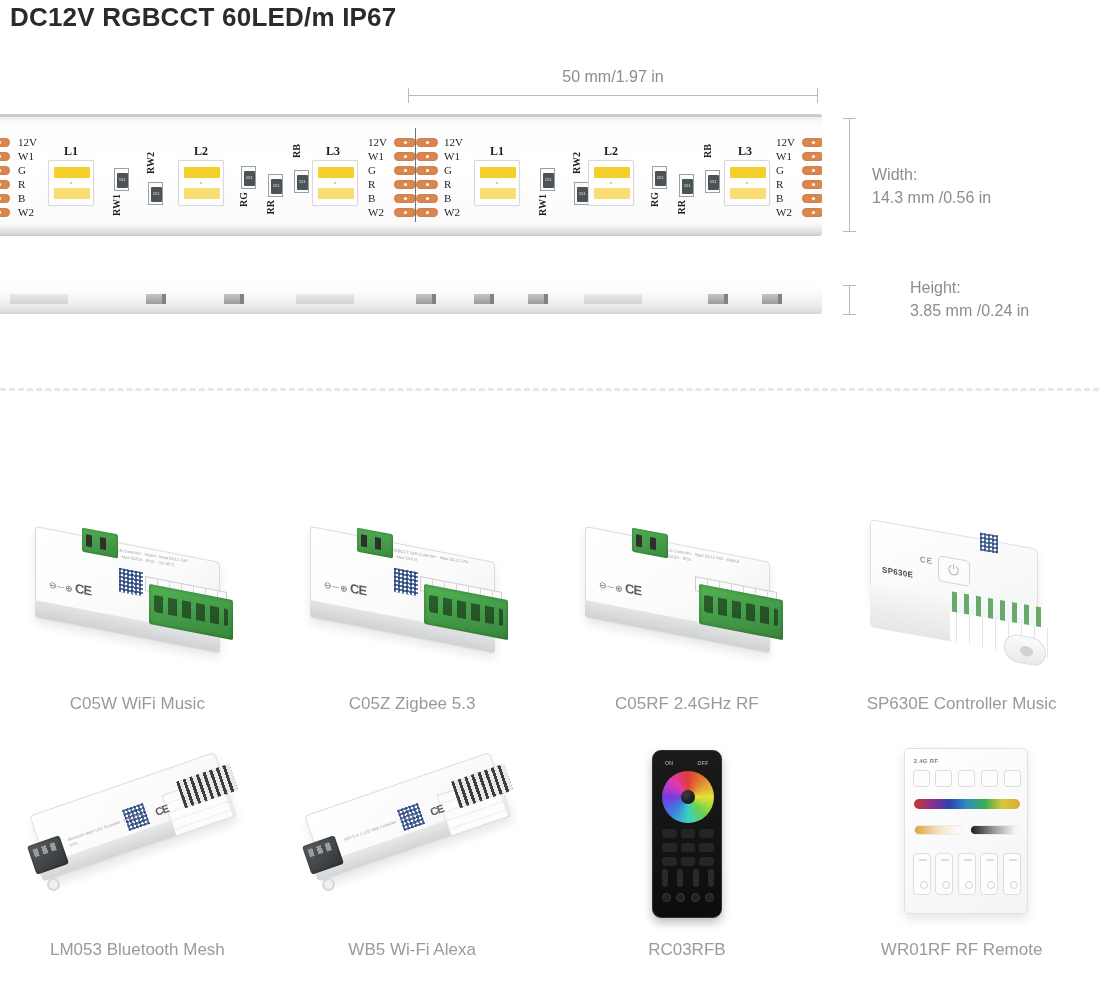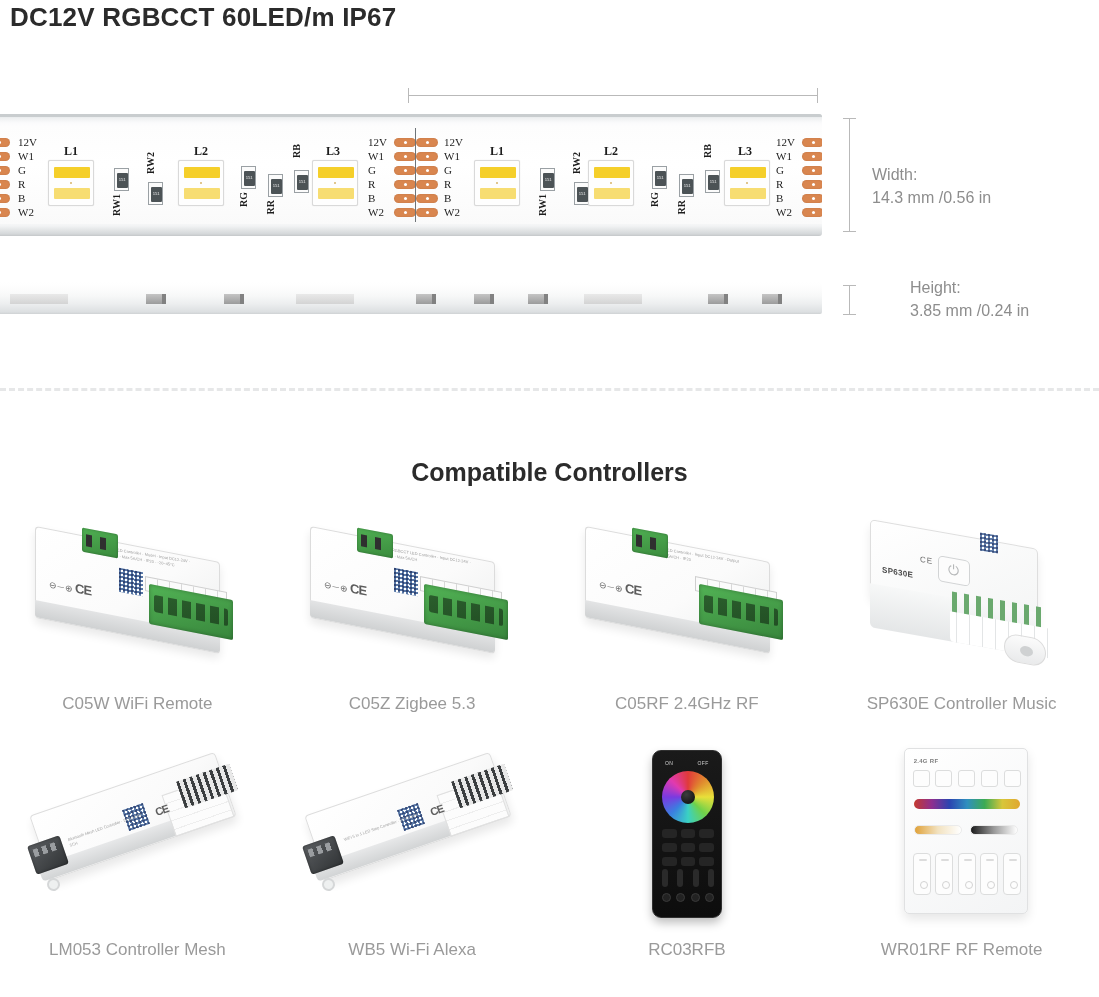--- a/index.html
+++ b/index.html
@@ -508,20 +508,21 @@
     width: 6px; height: 6px; border: 1px solid #d3d3d3; border-radius: 50%;
   }
 </style>
 </head>
 <body>
 
 <div class="page">
 
   <div class="main-title">DC12V RGBCCT 60LED/m IP67</div>
 
+  <div class="dim-top-label">50 mm/1.97 in</div>
   <div class="dim-top-line"></div>
 
   <div class="strip-top">
     <div class="pcb"></div>
 
     <div class="pads" style="left:-8px; top:24px;">
       <div class="pad-row" style="left:0;  top:0px;"></div>
       <div class="pad-row" style="left:0;  top:14px;"></div>
       <div class="pad-row" style="left:0;  top:28px;"></div>
       <div class="pad-row" style="left:0;  top:42px;"></div>
@@ -691,42 +692,41 @@
   </div>
 
   <div class="dim-side-h"></div>
   <div class="dim-text height-t">
     <div>Height:</div>
     <div>3.85 mm /0.24 in</div>
   </div>
 
   <div class="divider"></div>
 
-  <div class="section-title">Compatible Controllers</div>
 
   <div class="grid">
 
     <div class="row row1">
 
       <div class="cell">
         <div class="art">
           <div class="ctrl-box">
             <div class="cb-body"></div>
             <div class="cb-side"></div>
             <div class="cb-txt">RGBCCT LED Controller · Model · Input DC12-24V · Output 5CH · Max 5A/CH · IP20 · -20~45°C</div>
             <div class="cb-icons">⊖─⊕</div>
             <div class="cb-arrows"></div>
             <div class="cb-ce">CE</div>
             <div class="cb-qr"></div>
             <div class="cb-strip"></div>
             <div class="cb-term-in"></div>
             <div class="cb-term-out"></div>
           </div>
         </div>
-        <div class="caption">C05W WiFi Remote</div>
+        <div class="caption">C05W WiFi Music</div>
       </div>
 
       <div class="cell">
         <div class="art">
           <div class="ctrl-box">
             <div class="cb-body"></div>
             <div class="cb-side"></div>
             <div class="cb-txt">Zigbee 3.0 RGBCCT LED Controller · Input DC12-24V · Output 5CH · Max 5A/CH</div>
             <div class="cb-icons">⊖─⊕</div>
             <div class="cb-arrows"></div>
@@ -785,21 +785,21 @@
             <div class="slim-edge"></div>
             <div class="slim-pad"></div>
             <div class="slim-pins"></div>
             <div class="slim-qr"></div>
             <div class="slim-ce">CE</div>
             <div class="slim-txt">Bluetooth Mesh LED Controller · DC12-24V · 5CH</div>
             <div class="slim-conn"></div>
             <div class="slim-hole"></div>
           </div>
         </div>
-        <div class="caption">LM053 Controller Mesh</div>
+        <div class="caption">LM053 Bluetooth Mesh</div>
       </div>
 
       <div class="cell">
         <div class="art">
           <div class="slim">
             <div class="slim-body"></div>
             <div class="slim-edge"></div>
             <div class="slim-pad"></div>
             <div class="slim-pins"></div>
             <div class="slim-qr"></div>

